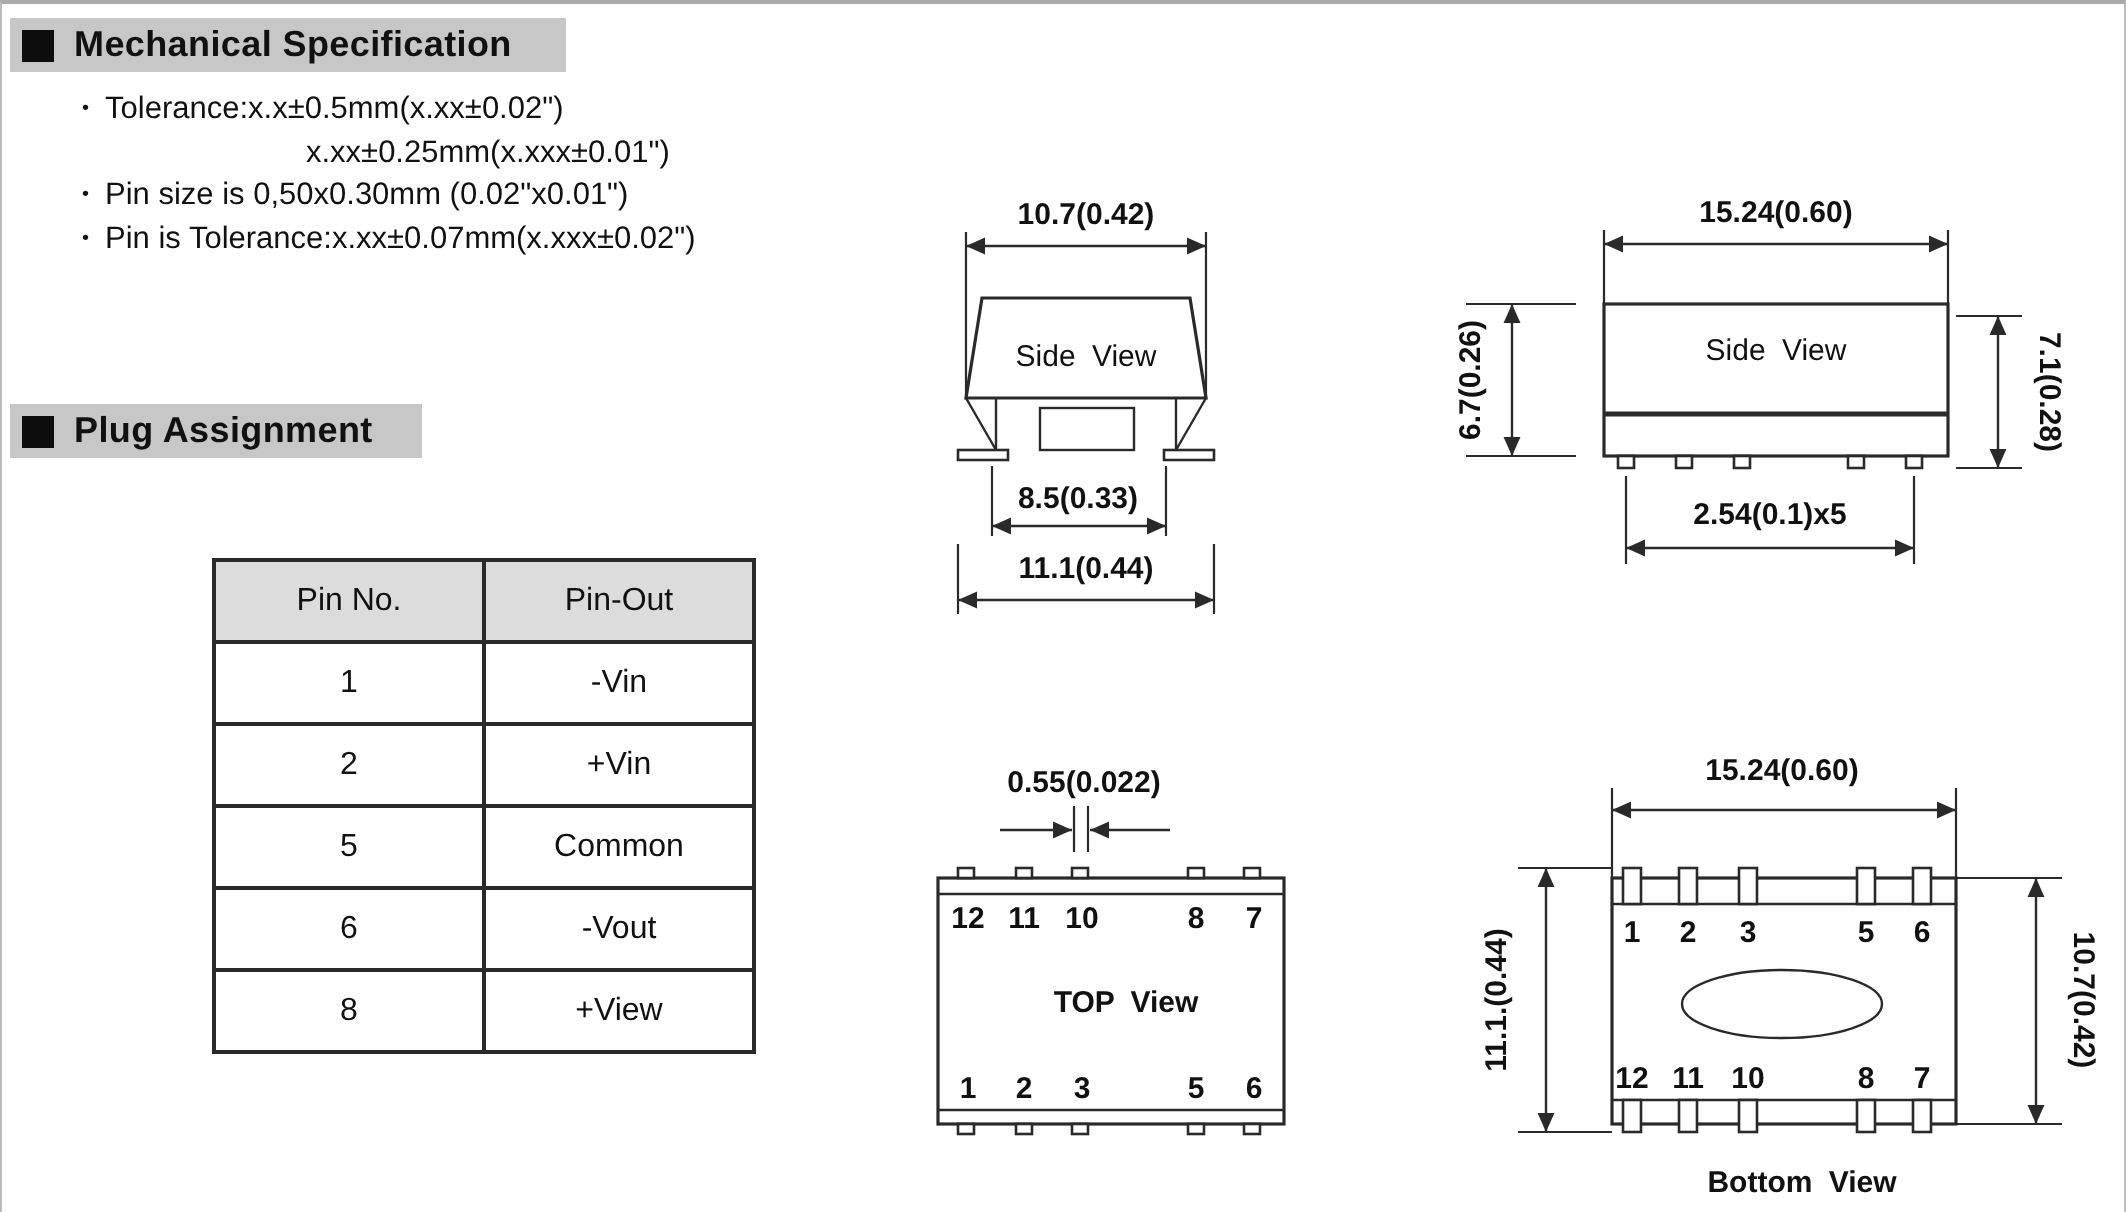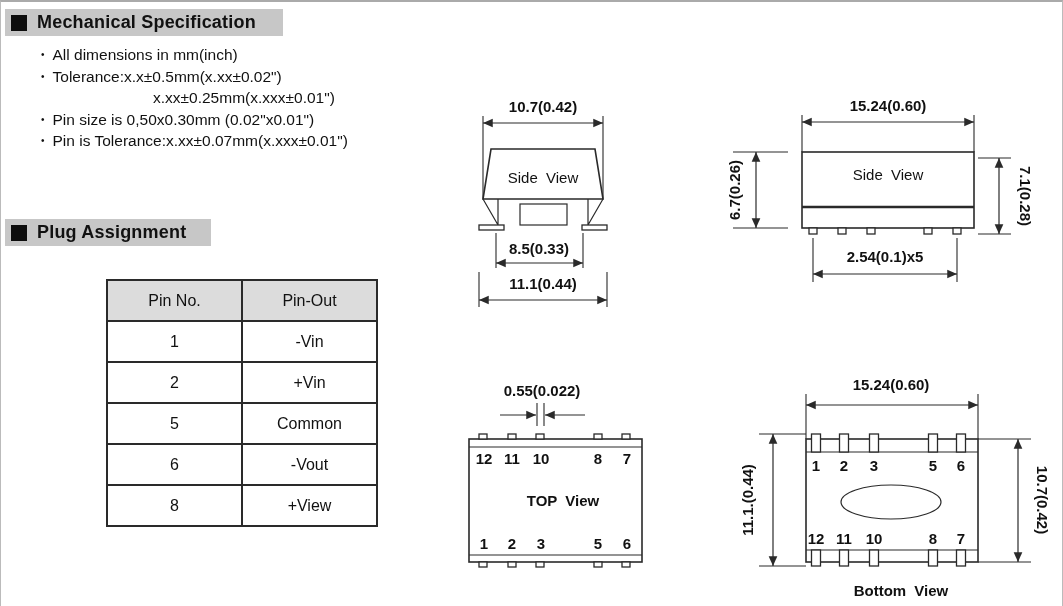--- a/index.html
+++ b/index.html
@@ -44,28 +44,27 @@
 <body>
 
 <div class="page">
 
   <div class="sec-header" style="top:7px; width:262px;">
     <span class="sq"></span>
     <span class="t">Mechanical Specification</span>
   </div>
 
   <div class="notes">
-    <div class="ln b">All dimensions in mm(inch)</div>
     <div class="ln b">Tolerance:x.x±0.5mm(x.xx±0.02")</div>
     <div class="ln cont">x.xx±0.25mm(x.xxx±0.01")</div>
     <div class="ln b">Pin size is 0,50x0.30mm (0.02"x0.01")</div>
-    <div class="ln b">Pin is Tolerance:x.xx±0.07mm(x.xxx±0.01")</div>
+    <div class="ln b">Pin is Tolerance:x.xx±0.07mm(x.xxx±0.02")</div>
   </div>
 
-  <div class="sec-header" style="top:217px; width:190px;">
+  <div class="sec-header" style="top:200px; width:190px;">
     <span class="sq"></span>
     <span class="t">Plug Assignment</span>
   </div>
 
   <table class="pin">
     <tbody>
         <tr>
       <th>Pin No.</th>
       <th>Pin-Out</th>
     </tr>

